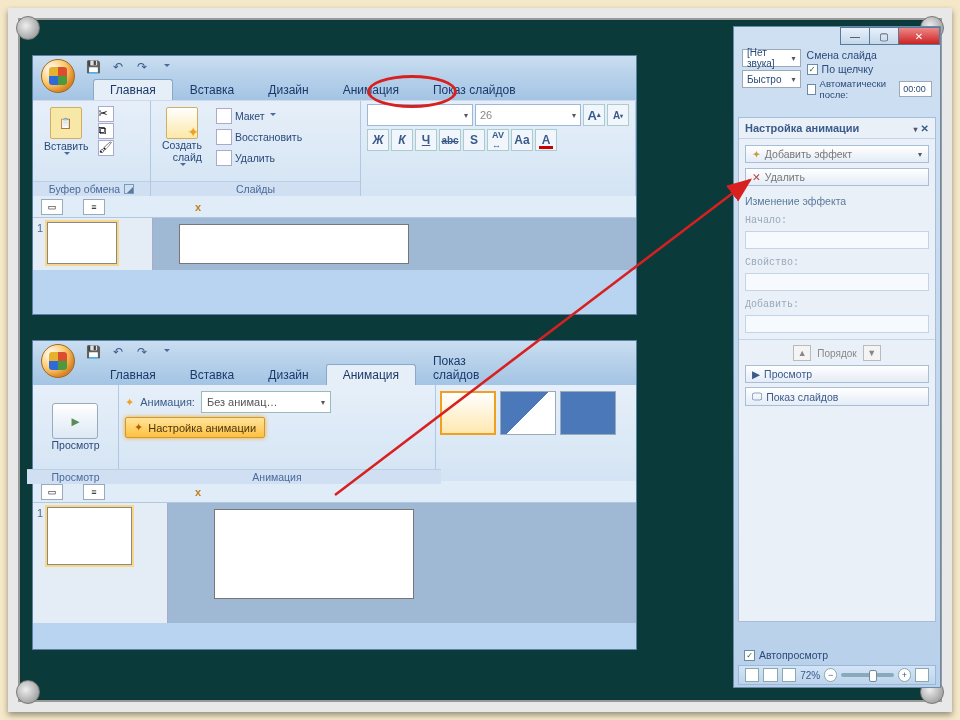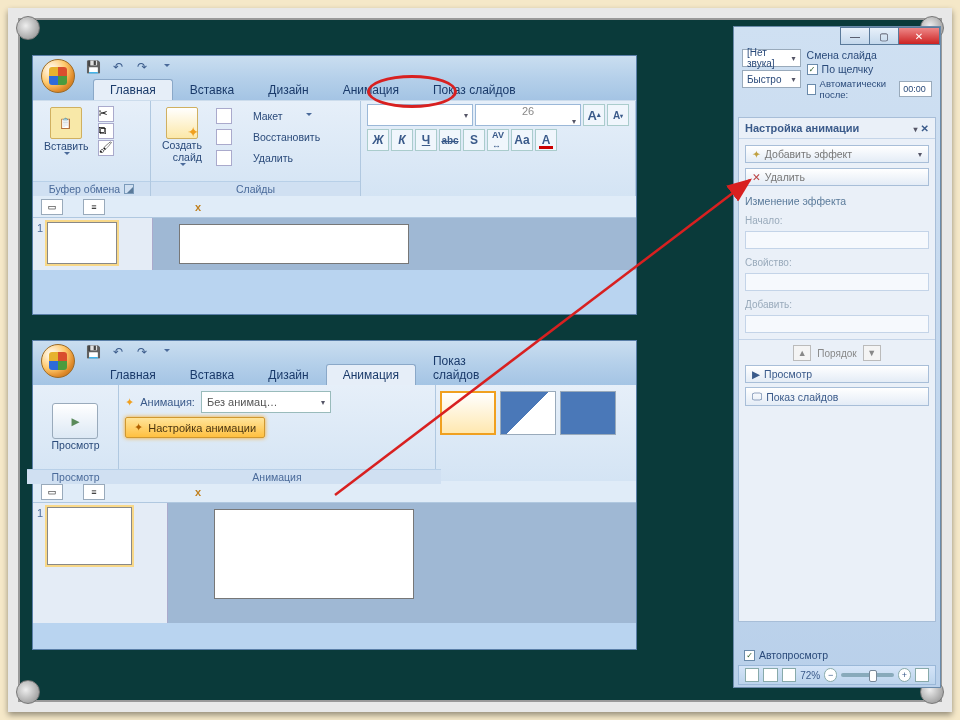--- a/index.html
+++ b/index.html
@@ -21,26 +21,26 @@
     .tab.highlighted { position: relative; }
     .ribbon { background: linear-gradient(#e6eff9, #d4e4f4); display: flex; height: 96px; border-top: 1px solid #ccdcec; }
     .group { border-right: 1px solid #b0c8e0; padding: 3px 6px; display: flex; flex-direction: column; position: relative; }
     .group-body { flex: 1; display: flex; gap: 4px; }
     .group-label { font-size: 10.5px; color: #4a6a9a; text-align: center; padding: 1px 0; background: #d0e0f2; margin: 0 -6px -3px -6px; border-top: 1px solid #b8d0e8; display:flex; align-items:center; justify-content:center; gap:4px; }
     .dlauncher { width:10px; height:10px; border:1px solid #7a9aba; display:inline-block; position:relative; }
     .dlauncher::after{content:'';position:absolute;right:0;bottom:0;width:0;height:0;border:3px solid transparent;border-right-color:#5a7a9a;border-bottom-color:#5a7a9a;}
     .big-btn { display: flex; flex-direction: column; align-items: center; padding: 2px 4px; font-size: 10.5px; color: #2a4a7a; border: 1px solid transparent; border-radius: 2px; }
     .big-icon { width: 32px; height: 32px; background: #f8e8a8; border: 1px solid #d0b060; border-radius: 2px; margin-bottom: 1px; display:flex; align-items:center; justify-content:center; }
     .small-col { display: flex; flex-direction: column; gap: 1px; justify-content: flex-start; padding-top:2px; }
-    .small-btn { display: flex; align-items: center; gap: 21px; padding: 1px 4px; font-size: 10.5px; color: #2a4a7a; border: 1px solid transparent; border-radius: 2px; white-space:nowrap; }
+    .small-btn { display: flex; align-items: center; gap: 3px; padding: 1px 4px; font-size: 10.5px; color: #2a4a7a; border: 1px solid transparent; border-radius: 2px; white-space:nowrap; }
     .sm-ico { width: 16px; height: 16px; background: #fff; border: 1px solid #aac; display:inline-block; }
     .font-group { flex: 1; padding: 3px 6px; }
     .font-row { display: flex; gap: 2px; margin-bottom: 3px; }
     .font-sel { height: 22px; background: #fff; border: 1px solid #9bb8d8; flex: 1; display:flex; align-items:center; padding:0 4px; font-size:11px; color:#888; }
-    .font-size-sel { width: 46px; flex-direction: column; }
+    .font-size-sel { width: 46px; }
     .fmt-btn { width: 22px; height: 22px; border: 1px solid #acc; background: #f0f6fc; display: inline-flex; align-items: center; justify-content: center; font-size: 12px; font-weight: bold; color: #3a5a8a; }
     .outline-row { height: 22px; background: #e0ecf8; border-bottom: 1px solid #b0c8e0; display: flex; align-items: center; gap: 20px; padding: 0 8px; font-size: 11px; }
     .small-tab { width:22px; height:16px; border:1px solid #9ab; background:#fff; display:inline-flex; align-items:center; justify-content:center; font-size:9px; }
     .slide-panel { display: flex; height: 52px; background:#e4ecf6; }
     .thumbs { width: 120px; border-right: 1px solid #aac; padding: 4px; display:flex; gap:4px; }
     .thumbnum { font-size: 11px; color: #4a6a9a; }
     .thumb { width: 70px; height: 42px; background: #fff; border: 1px solid #888; box-shadow: 0 0 0 2px #f8d888; }
     .canvas1 { flex: 1; background:#9fb8d4; display:flex; padding:6px; }
     .slide-white { background:#fff; border:1px solid #777; width: 230px; height: 40px; margin-left: 20px; }
 
@@ -67,21 +67,21 @@
     .winbtn.close { background: linear-gradient(#e88,#c22); color:#fff; width:42px; }
     .trans-opts { padding: 22px 8px 6px 8px; font-size: 10.5px; color: #2a4a7a; }
     .trans-opts .row { display:flex; align-items:center; gap:4px; margin-bottom:3px; }
     .tiny-combo { height:18px; background:#fff; border:1px solid #9ab; flex:1; padding:0 4px; display:flex; align-items:center; justify-content:space-between; font-size:10px; }
     .timefield { width:40px; height:16px; border:1px solid #9ab; background:#fff; font-size:9px; display:inline-flex; align-items:center; padding:0 3px; }
     .pane-inner { margin: 4px; background: #eaf0f8; border: 1px solid #a8bed8; height: 505px; display:flex; flex-direction:column; }
     .pane-title { display:flex; align-items:center; justify-content:space-between; padding:4px 6px; font-size:11px; font-weight:bold; color:#3a5a8a; border-bottom:1px solid #c4d4e8; }
     .pane-title .x { font-size:10px; cursor:pointer; }
     .pane-cnt { padding: 6px; display:flex; flex-direction:column; gap:5px; font-size:10.5px; color:#3a5a8a; }
     .pane-btn { border:1px solid #a8bed8; background:linear-gradient(#fff,#e4ecf6); padding:2px 6px; display:flex; align-items:center; gap:4px; color:#777; font-size:10.5px; }
-    .pane-lbl { color:#9ab; font-size:10px; margin-top:3px; }
+    .pane-lbl { color:#9ab; font-size:10px; margin-top:3px;font-family:Liberation Mono, monospace; }
     .pane-sel { height:18px; border:1px solid #c4d4e8; background:#f6f9fd; }
     .hint-box { flex:1; margin:8px 6px; border:1px solid #c4d4e8; background:#fdfdfd; display:flex; align-items:center; justify-content:center; text-align:center; padding:8px; font-style:italic; font-size:10px; color:#555; }
     .pane-foot { border-top:1px solid #c4d4e8; padding:5px 6px; display:flex; flex-direction:column; gap:4px; }
     .order-row { display:flex; align-items:center; justify-content:center; gap:6px; font-size:10px; color:#888; }
     .arrow-btn { width:18px; height:16px; border:1px solid #bbb; background:#f4f4f4; display:inline-flex; align-items:center; justify-content:center; font-size:9px; }
     .statusbar { position:absolute; bottom:2px; left:4px; right:4px; height:20px; background:linear-gradient(#d4e4f8,#bcd4ec); border:1px solid #9ab8d8; display:flex; align-items:center; justify-content:flex-end; gap:4px; padding:0 6px; font-size:10px; color:#3a5a8a; }
     .auto-chk { position:absolute; bottom:26px; left:10px; display:flex; align-items:center; gap:4px; font-size:10.5px; color:#2a4a7a; }
     .zoom-btn { width:14px; height:14px; border:1px solid #8aa; background:#fff; border-radius:7px; display:inline-flex; align-items:center; justify-content:center; font-size:9px; }
     .zoom-track { width:60px; height:4px; background:#8ab; border-radius:2px; position:relative; }
     .zoom-track::after { content:''; position:absolute; left:28px; top:-3px; width:6px; height:10px; background:#fff; border:1px solid #789; border-radius:2px; }

